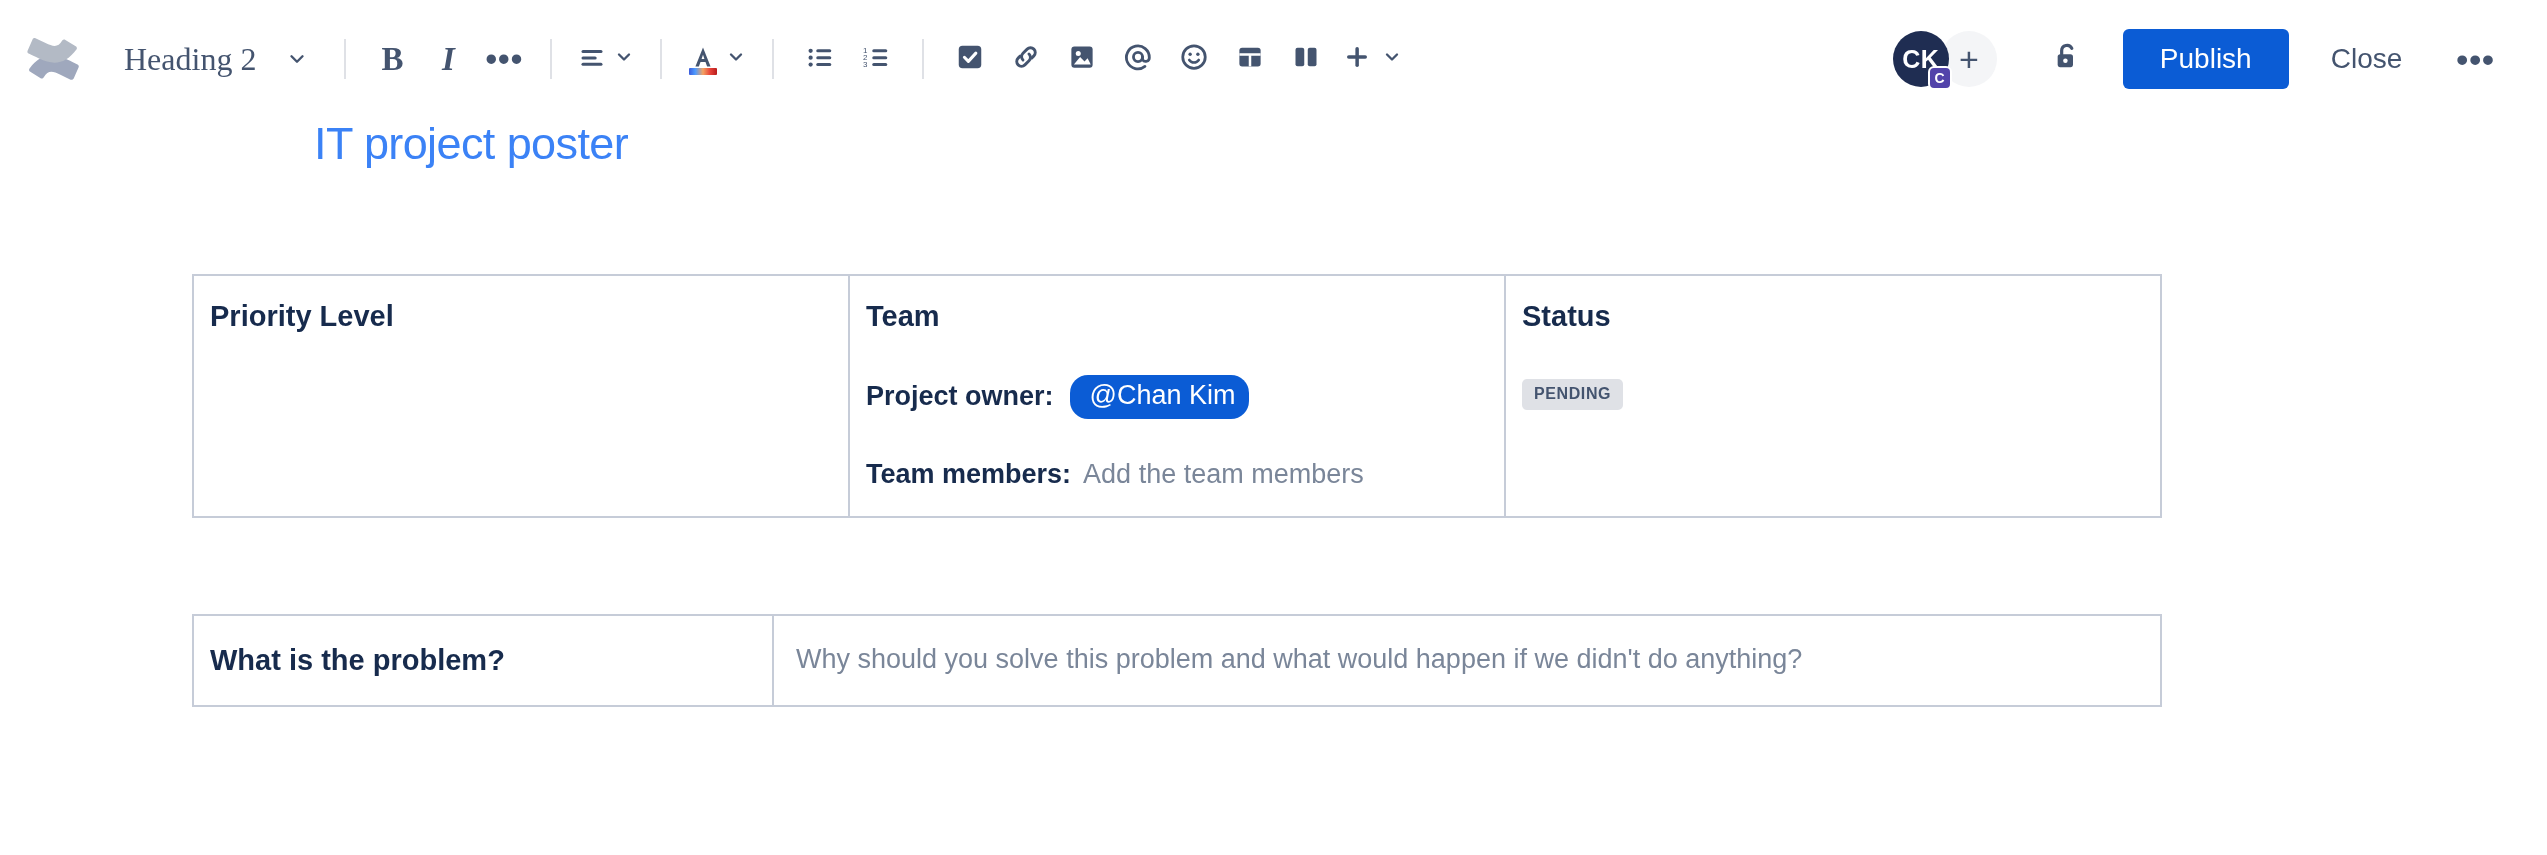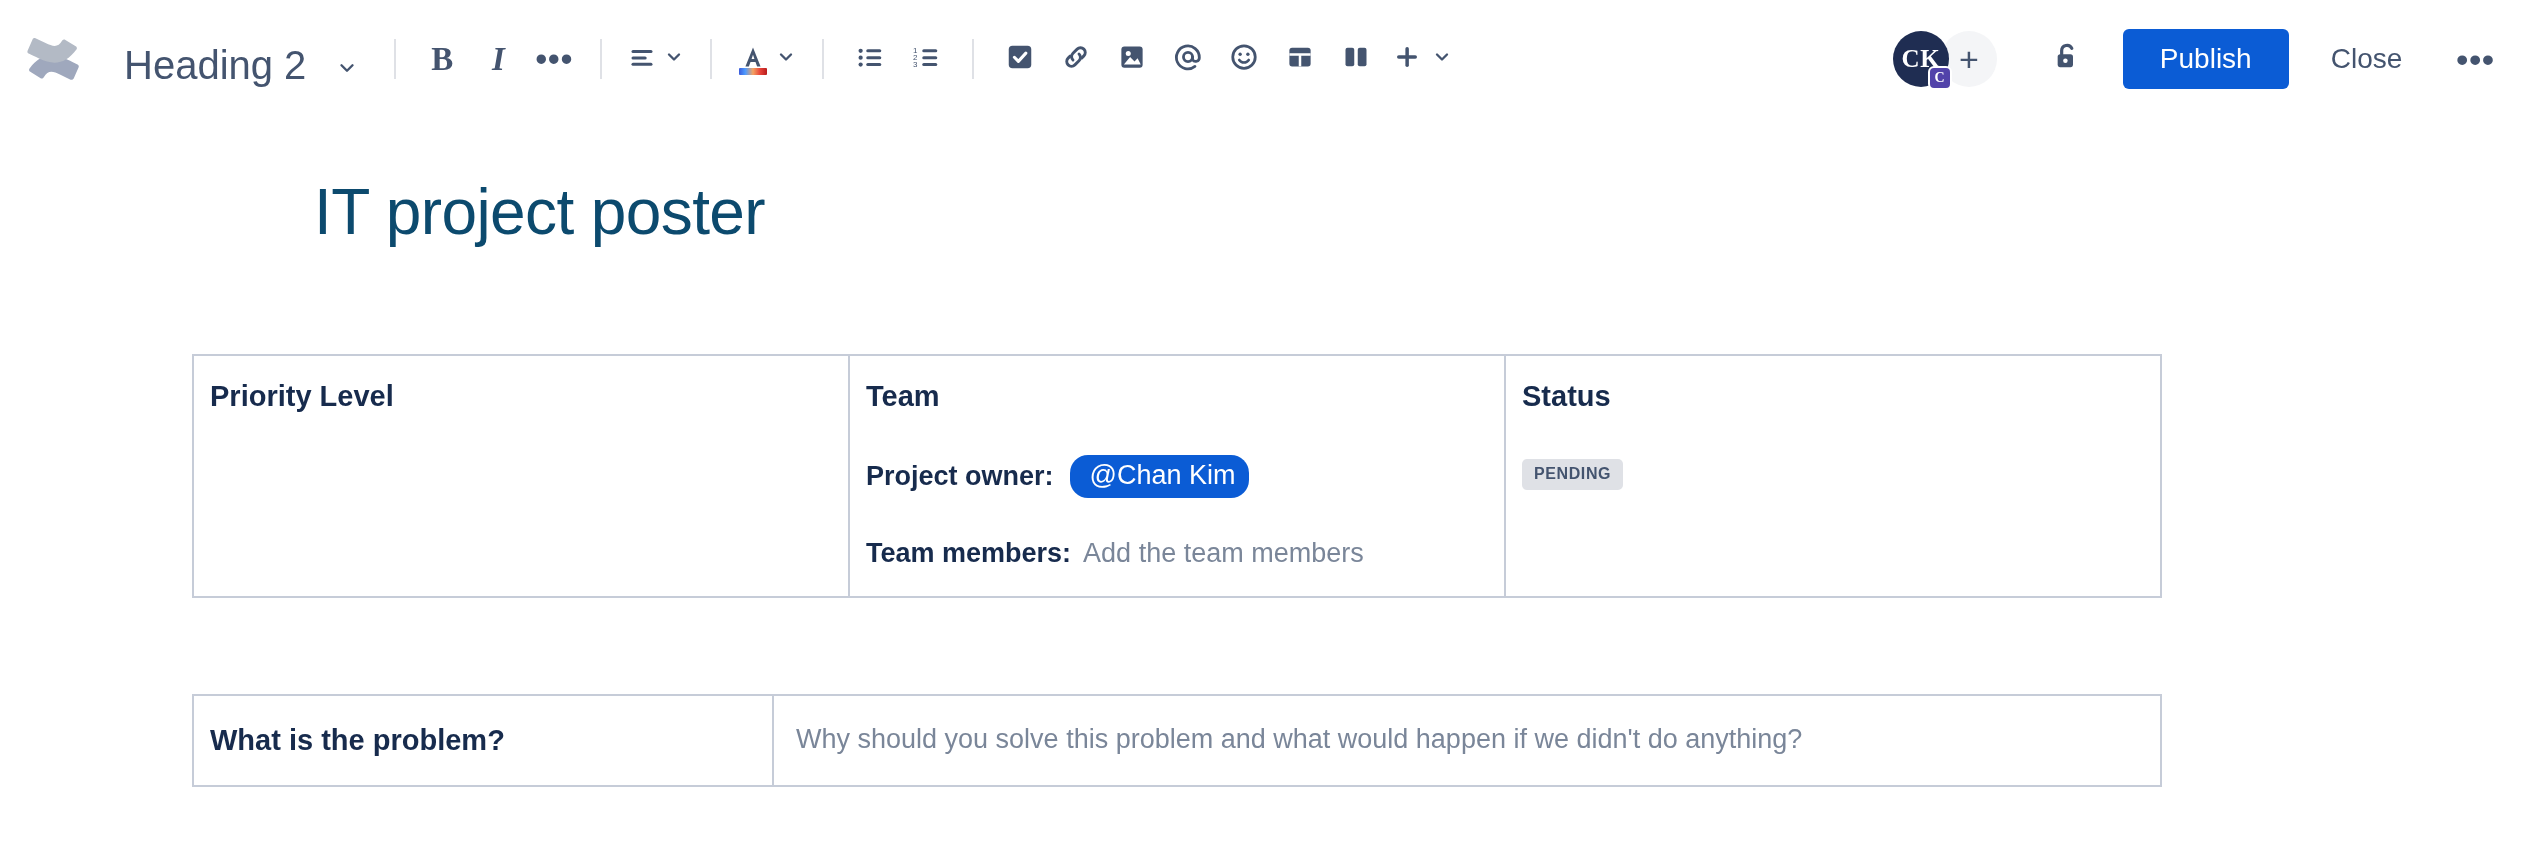--- a/index.html
+++ b/index.html
@@ -47,30 +47,31 @@
     justify-content: center;
     color: #44546F;
     cursor: pointer;
     padding: 0 8px;
     flex: 0 0 auto;
     background: transparent;
     border: none;
   }
 
   .block-style {
-    font-size: 40px;
+    font-size: 32px;
     color: #44546F;
     padding: 0 18px 0 26px;
     height: 58px;
     display: flex;
-    align-items: flex-end;
+    align-items: center;
     gap: 30px;
     border-radius: 5px;
     cursor: pointer;
     white-space: nowrap;
+    font-family: Liberation Serif, serif;
   }
 
   .bold-icon { font-weight: bold; font-size: 33px; font-family: "Liberation Serif", serif; }
   .italic-icon { font-style: italic; font-size: 33px; font-family: "Liberation Serif", serif; font-weight: 600; }
   .dots-icon { font-size: 33px; letter-spacing: 1px; line-height: 0.5; font-weight: bold; }
 
   .spacer { flex: 1 1 auto; }
 
   
   .right-cluster { display: flex; align-items: center; gap: 0; }
@@ -80,21 +81,20 @@
     width: 56px; height: 56px;
     border-radius: 50%;
     background: #1f2d52;
     color: #ffffff;
     font-size: 25px;
     font-weight: bold;
     display: flex; align-items: center; justify-content: center;
     position: relative;
     z-index: 2;
     letter-spacing: 0.5px;
-    font-family: Liberation Serif, serif;
   }
   .avatar-badge {
     position: absolute;
     right: -3px; bottom: -3px;
     width: 24px; height: 24px;
     border-radius: 6px;
     background: #5243AA;
     color: #fff;
     font-size: 14px;
     font-weight: bold;
@@ -165,25 +165,24 @@
     border-radius: 5px;
   }
 
   
   .doc {
     padding-left: 314px;
     padding-right: 120px;
   }
 
   .doc-title {
-    font-size: 64px;
-    color: #0c4a6e;
+    font-size: 45px;
+    color: #3b82f6;
     font-weight: normal;
     letter-spacing: -0.6px;
-    margin-top: 58px;
     margin-bottom: 0;
     line-height: 1.15;
   }
 
   
   .ptable {
     border-collapse: collapse;
     table-layout: fixed;
     width: 1970px;
     margin-left: -122px;

